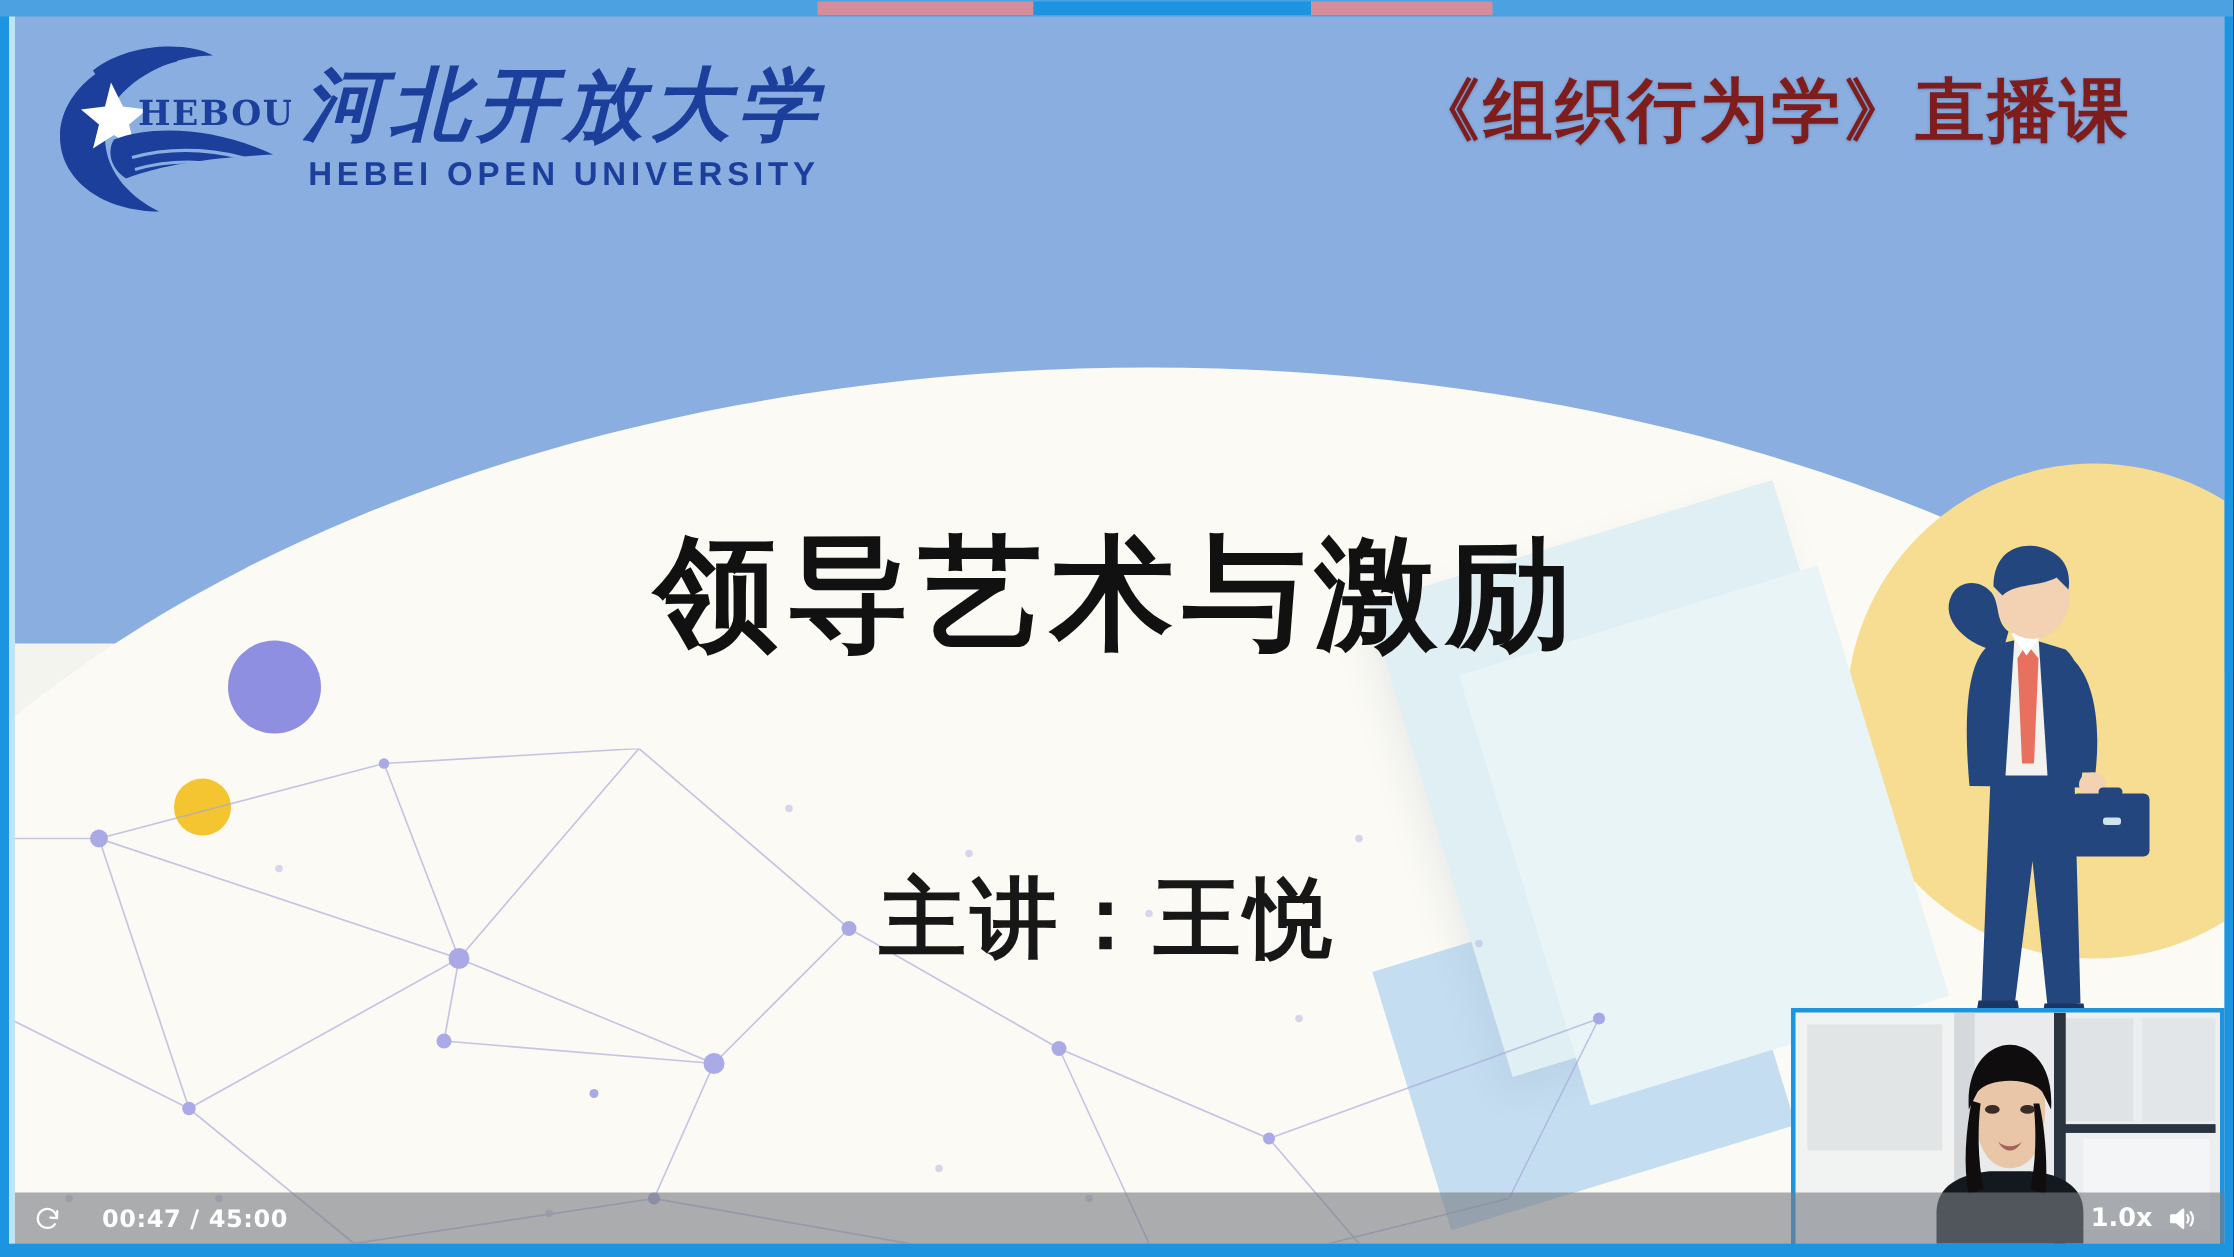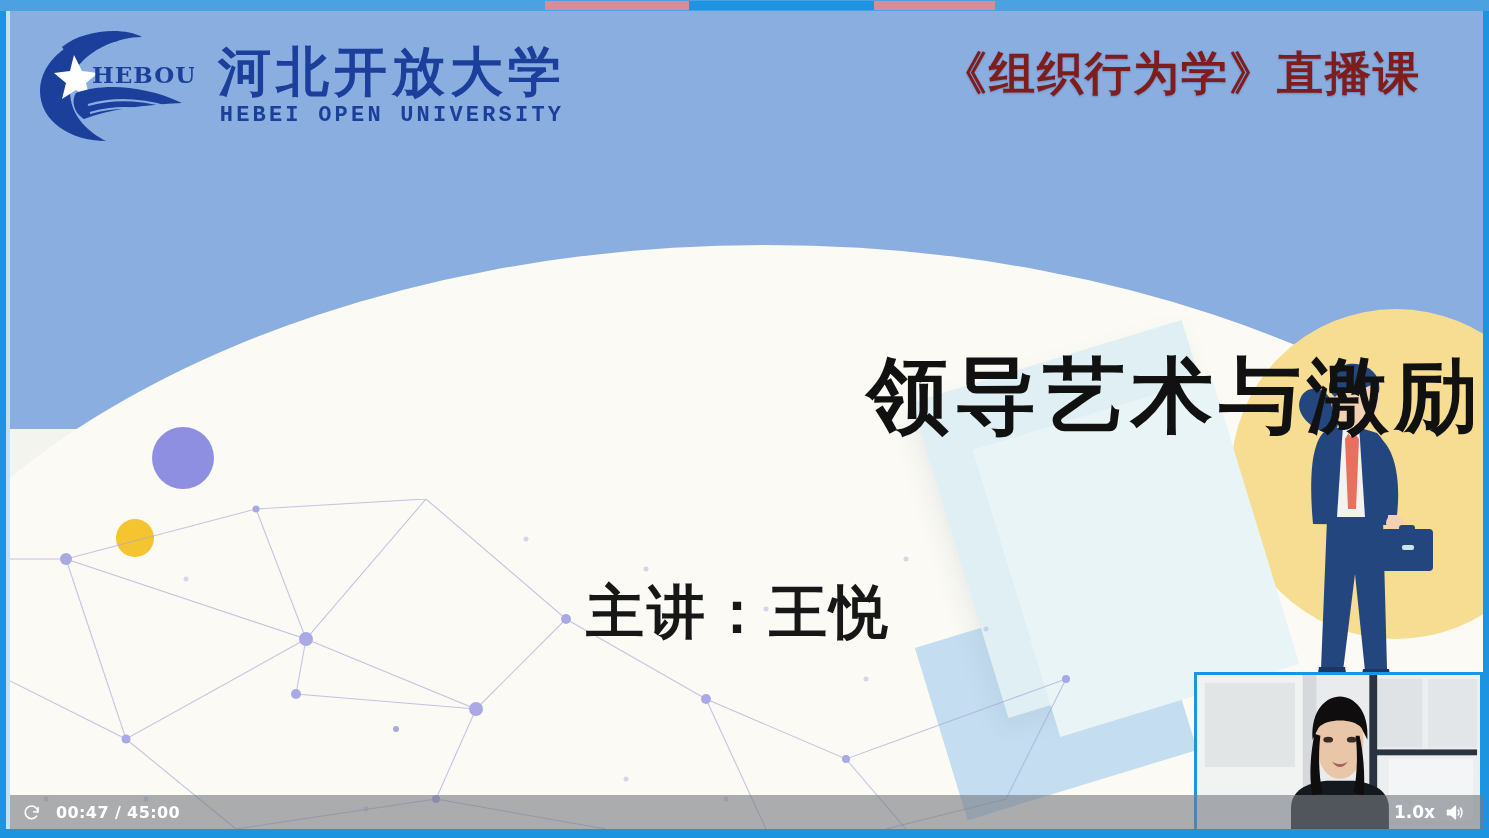--- a/index.html
+++ b/index.html
@@ -142,21 +142,21 @@
     top: 330px;
     width: 190px;
     height: 350px;
   }
 
   
   #slide-title {
     position: absolute;
     left: 0; right: 0;
     top: 333px;
-    text-align: right;
+    text-align: center;
     font-family: "DejaVu Serif", "Liberation Serif", serif;
     font-size: 82px;
     font-weight: 700;
     letter-spacing: 6px;
     color: #111111;
     white-space: nowrap;
   }
   #slide-presenter {
     position: absolute;
     left: 0; right: 12px;
@@ -177,35 +177,36 @@
     width: 100%;
     height: 150px;
     z-index: 10;
   }
   #logo-block {
     position: absolute;
     left: 26px;
     top: 18px;
     display: flex;
     align-items: center;
-    gap: 24px;
+    gap: 8px;
   }
   #logo-mark { width: 162px; height: 118px; display:block; }
   #logo-word { display: flex; flex-direction: column; align-items: center; }
   #logo-cn {
     font-family: "DejaVu Serif", "Liberation Serif", serif;
     font-size: 53px;
     font-weight: 700;
+    font-style: italic;
     color: #1b3f9b;
     letter-spacing: 5px;
     line-height: 1.05;
     white-space: nowrap;
   }
   #logo-en {
-    font-family: Liberation Mono, monospace;
+    font-family: Liberation Sans, sans-serif;
     font-size: 22px;
     font-weight: 700;
     color: #1b3f9b;
     letter-spacing: 3.2px;
     margin-top: 4px;
     white-space: nowrap;
   }
   #course-title {
     position: absolute;
     right: 62px;
@@ -243,21 +244,21 @@
     height: 34px;
     background: rgba(120,124,130,.62);
     display: flex;
     align-items: center;
     z-index: 50;
     color: #ffffff;
   }
   #controls .left-group {
     display: flex;
     align-items: center;
-    gap: 14px;
+    gap: 26px;
     padding-left: 14px;
   }
   #controls .spacer { flex: 1; }
   #controls .right-group {
     display: flex;
     align-items: center;
     gap: 8px;
     padding-right: 18px;
   }
   .ctl-icon {

